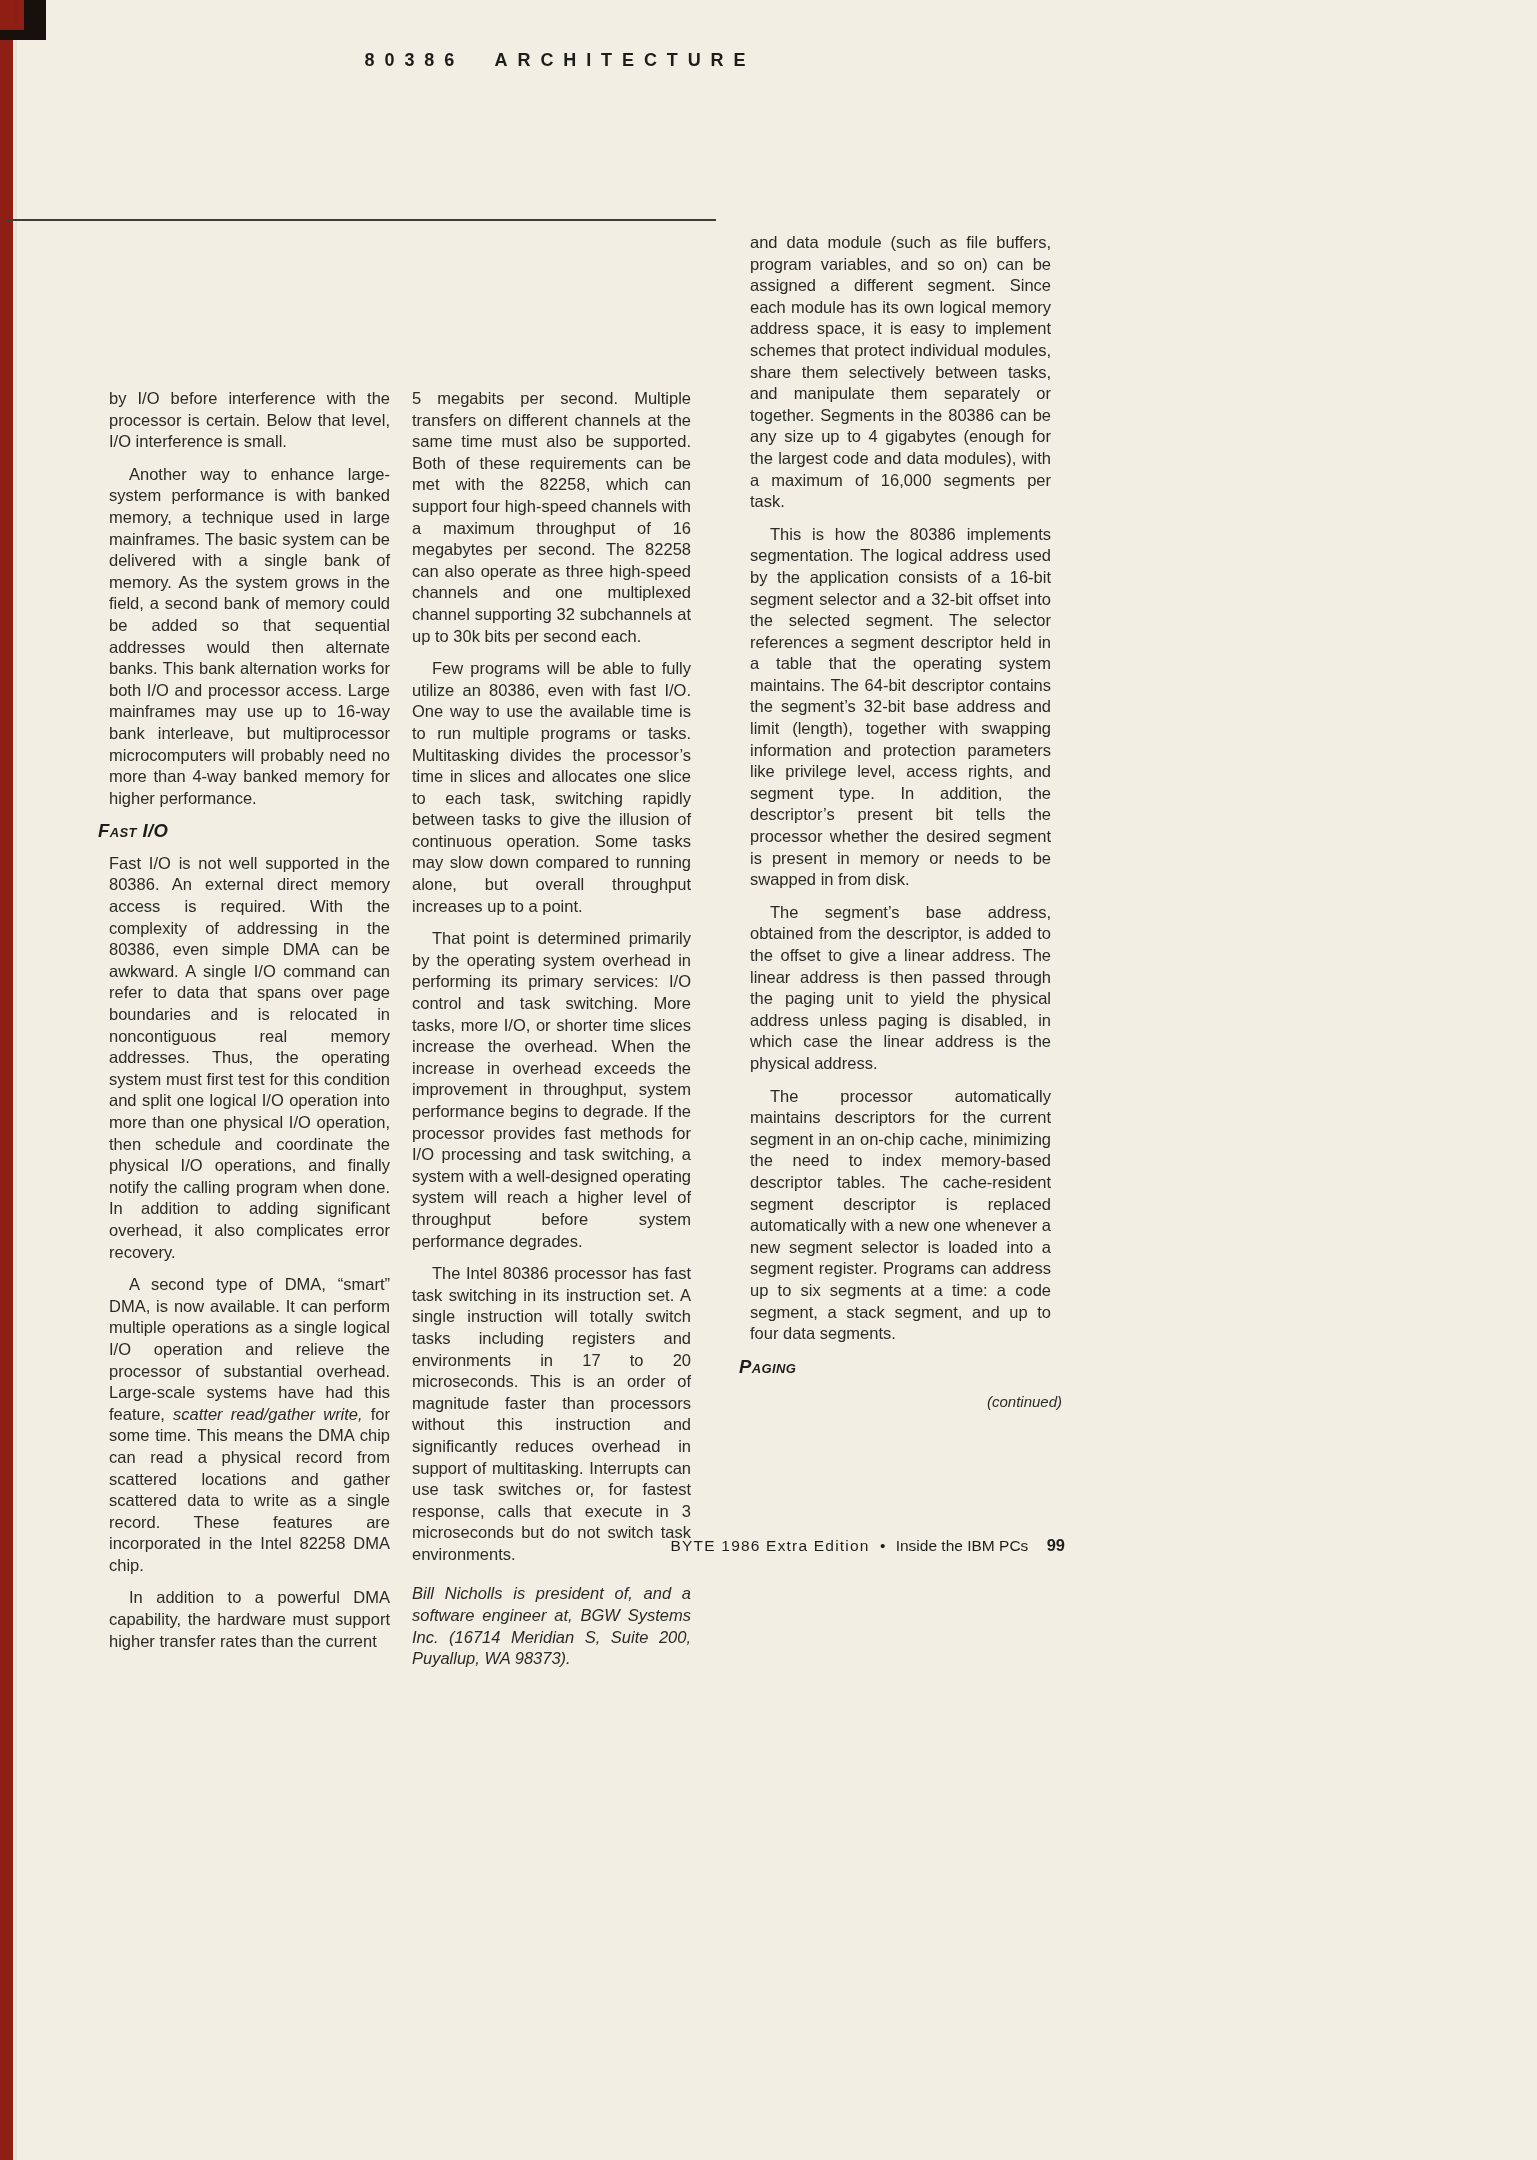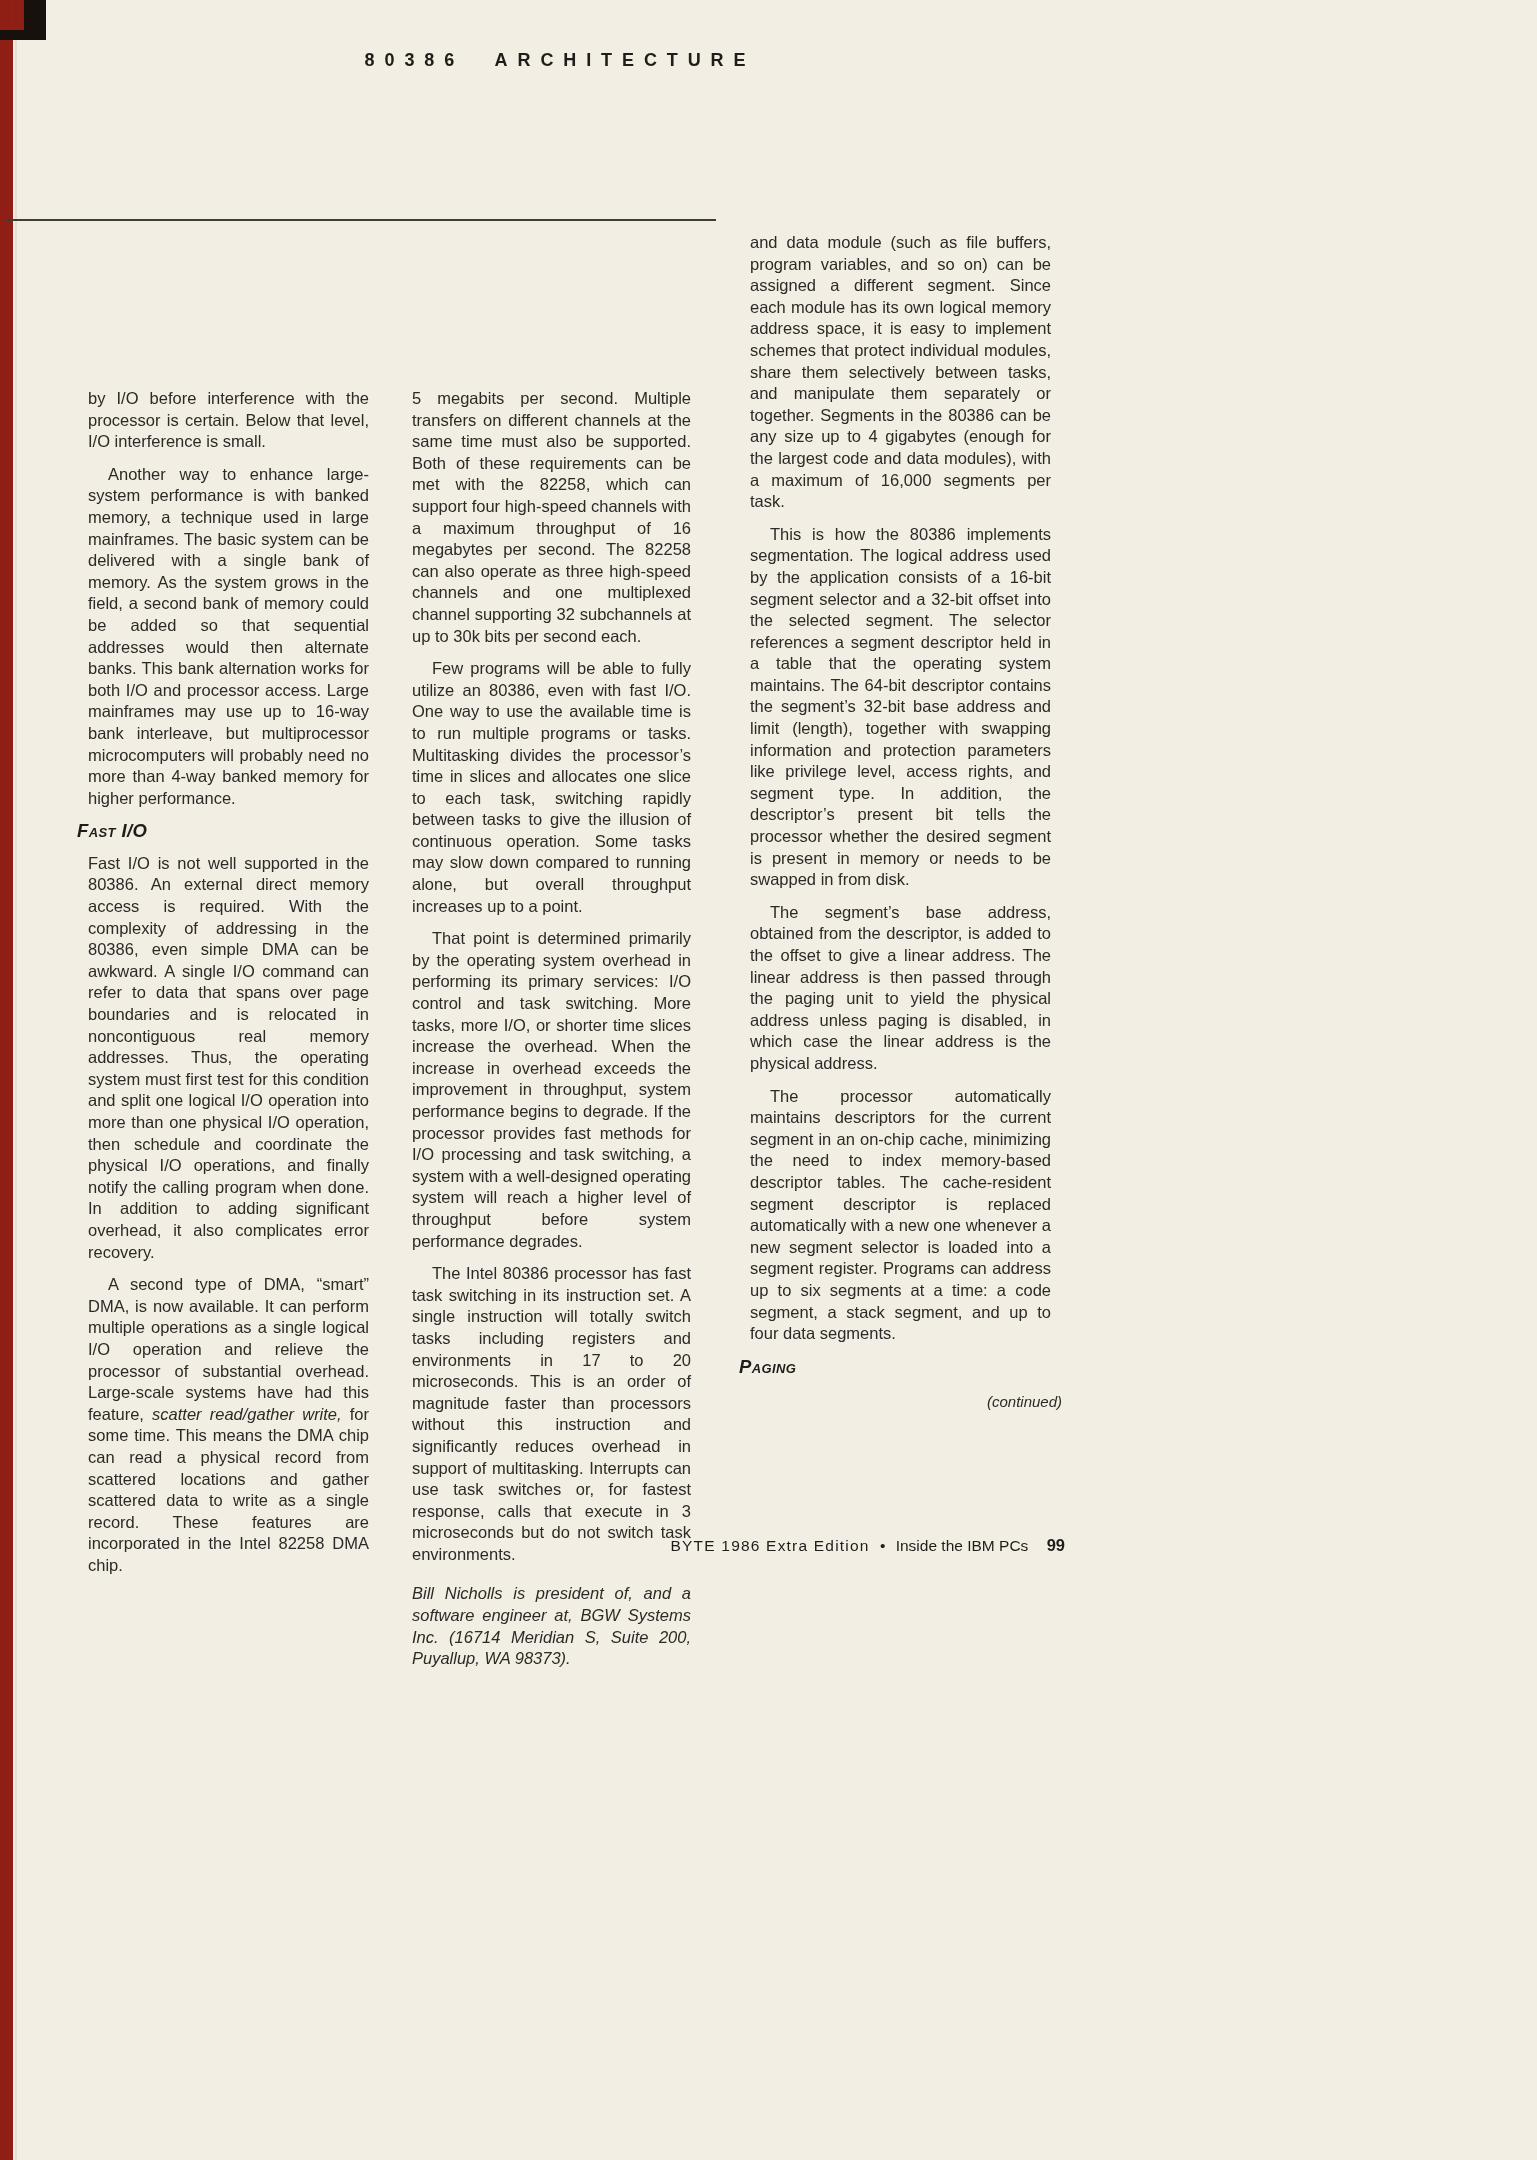--- a/index.html
+++ b/index.html
@@ -42,21 +42,21 @@
     position: absolute; left: 6px; top: 219px;
     width: 710px; height: 2px;
     background: var(--rule, #3f3d38);
   }
   .col {
     position: absolute;
     font-size: 16.5px; line-height: 21.6px;
     text-align: justify;
     hyphens: auto; -webkit-hyphens: auto; -moz-hyphens: auto;
   }
-  .col1 { left: 77px;  top: 377px; width: 303px; }
+  .col1 { left: 98px;  top: 377px; width: 303px; }
   .col2 { left: 401px; top: 377px; width: 301px; }
   .col3 { left: 739px; top: 221px; width: 323px; }
   .para { margin: 11px; }
   .para.indent { text-indent: 20px; }
   .sec-head {
     font-variant: small-caps;
     font-weight: 700;
     font-size: 18.5px;
     letter-spacing: 0.4px;
     margin-top: 11px; margin-bottom: 3px;
@@ -98,20 +98,21 @@
   </header>
 
   <div class="top-rule"></div>
 
   <section class="col col1" id="col-0">
       <p class="para">by I/O before interference with the processor is certain. Below that level, I/O interference is small.</p>
       <p class="para indent">Another way to enhance large-system performance is with banked memory, a technique used in large mainframes. The basic system can be delivered with a single bank of memory. As the system grows in the field, a second bank of memory could be added so that sequential addresses would then alternate banks. This bank alternation works for both I/O and processor access. Large mainframes may use up to 16-way bank interleave, but multiprocessor microcomputers will probably need no more than 4-way banked memory for higher performance.</p>
       <h3 class="sec-head">Fast I/O</h3>
       <p class="para">Fast I/O is not well supported in the 80386. An external direct memory access is required. With the complexity of addressing in the 80386, even simple DMA can be awkward. A single I/O command can refer to data that spans over page boundaries and is relocated in noncontiguous real memory addresses. Thus, the operating system must first test for this condition and split one logical I/O operation into more than one physical I/O operation, then schedule and coordinate the physical I/O operations, and finally notify the calling program when done. In addition to adding significant overhead, it also complicates error recovery.</p>
       <p class="para indent">A second type of DMA, “smart” DMA, is now available. It can perform multiple operations as a single logical I/O operation and relieve the processor of substantial overhead. Large-scale systems have had this feature, <i>scatter read/gather write,</i> for some time. This means the DMA chip can read a physical record from scattered locations and gather scattered data to write as a single record. These features are incorporated in the Intel 82258 DMA chip.</p>
+      <p class="para indent">In addition to a powerful DMA capability, the hardware must support higher transfer rates than the current</p>
     </section>
   <section class="col col2" id="col-1">
       <p class="para">5 megabits per second. Multiple transfers on different channels at the same time must also be supported. Both of these requirements can be met with the 82258, which can support four high-speed channels with a maximum throughput of 16 megabytes per second. The 82258 can also operate as three high-speed channels and one multiplexed channel supporting 32 subchannels at up to 30k bits per second each.</p>
       <p class="para indent">Few programs will be able to fully utilize an 80386, even with fast I/O. One way to use the available time is to run multiple programs or tasks. Multitasking divides the processor’s time in slices and allocates one slice to each task, switching rapidly between tasks to give the illusion of continuous operation. Some tasks may slow down compared to running alone, but overall throughput increases up to a point.</p>
       <p class="para indent">That point is determined primarily by the operating system overhead in performing its primary services: I/O control and task switching. More tasks, more I/O, or shorter time slices increase the overhead. When the increase in overhead exceeds the improvement in throughput, system performance begins to degrade. If the processor provides fast methods for I/O processing and task switching, a system with a well-designed operating system will reach a higher level of throughput before system performance degrades.</p>
       <p class="para indent">The Intel 80386 processor has fast task switching in its instruction set. A single instruction will totally switch tasks including registers and environments in 17 to 20 microseconds. This is an order of magnitude faster than processors without this instruction and significantly reduces overhead in support of multitasking. Interrupts can use task switches or, for fastest response, calls that execute in 3 microseconds but do not switch task environments.</p>
       <p class="para bio">Bill Nicholls is president of, and a software engineer at, BGW Systems Inc. (16714 Meridian S, Suite 200, Puyallup, WA 98373).</p>
     </section>
   <section class="col col3" id="col-2">
       <p class="para">and data module (such as file buffers, program variables, and so on) can be assigned a different segment. Since each module has its own logical memory address space, it is easy to implement schemes that protect individual modules, share them selectively between tasks, and manipulate them separately or together. Segments in the 80386 can be any size up to 4 gigabytes (enough for the largest code and data modules), with a maximum of 16,000 segments per task.</p>

